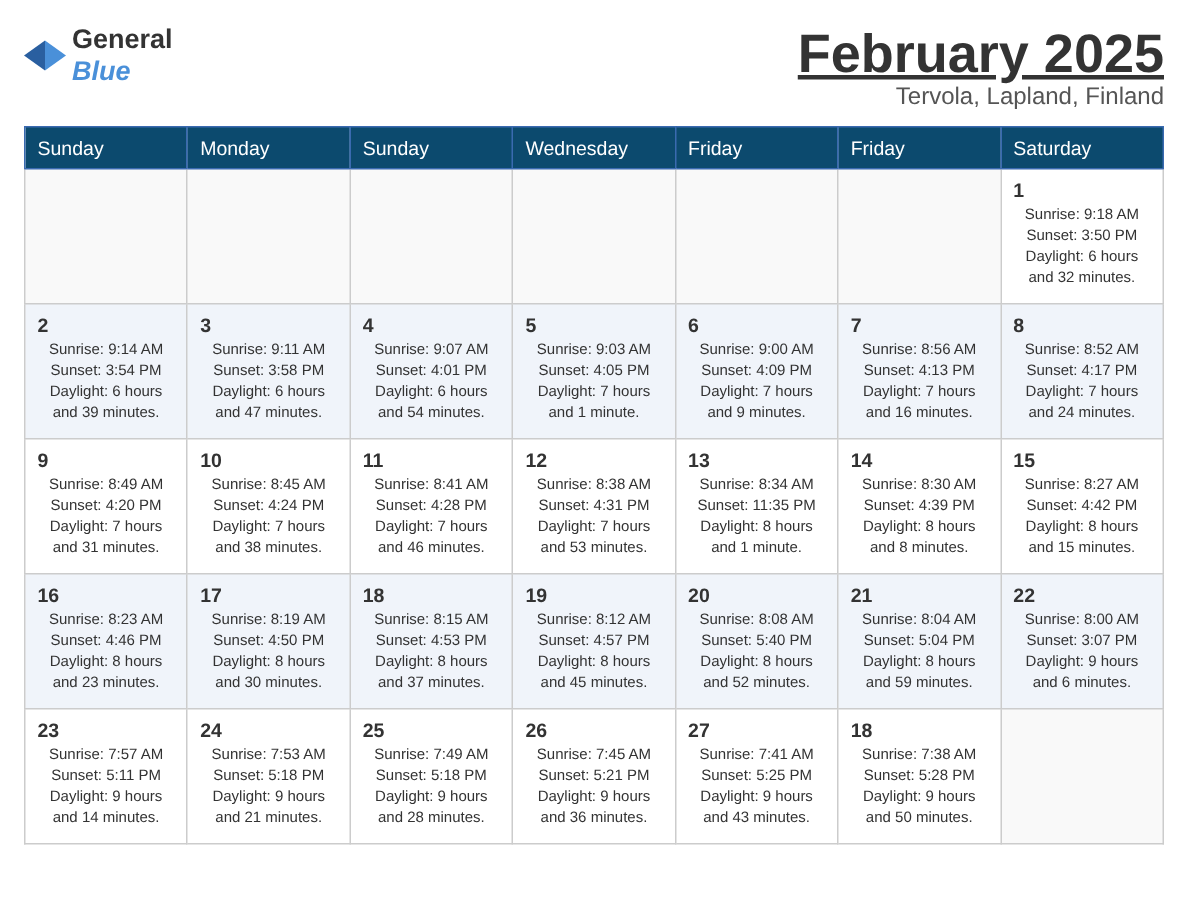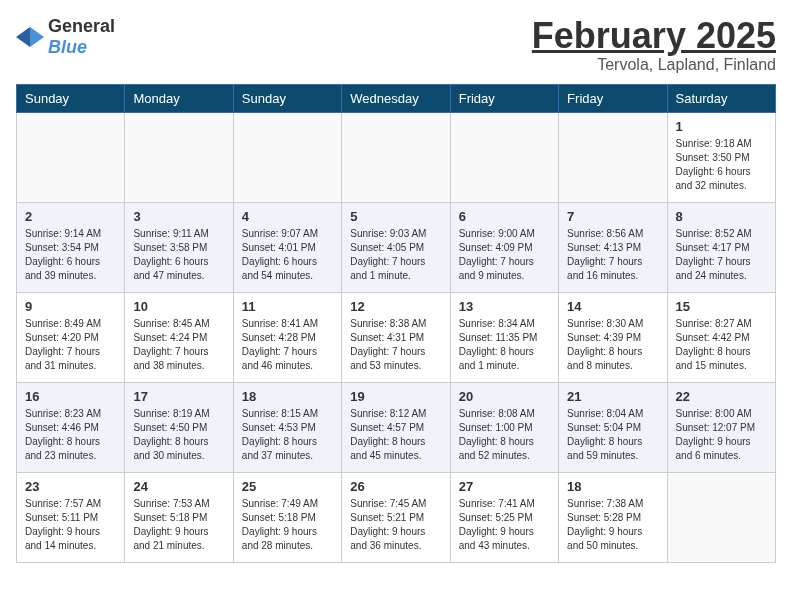--- a/index.html
+++ b/index.html
@@ -69,20 +69,21 @@
       font-size: 13px;
       font-weight: bold;
       color: #333;
       display: block;
       margin-bottom: 3px;
     }
     .day-info {
       font-size: 10px;
       color: #333;
       line-height: 1.4;
+      text-align: center;
     }
     .row-shaded td {
       background: #f0f4fa;
     }
   </style>
 </head>
 <body>
 
 <div class="header-area">
   <div class="logo">
@@ -238,33 +239,33 @@
         </td>
         <td>
           <span class="day-number">19</span>
           <div class="day-info">Sunrise: 8:12 AM
 Sunset: 4:57 PM
 Daylight: 8 hours and 45 minutes.</div>
         </td>
         <td>
           <span class="day-number">20</span>
           <div class="day-info">Sunrise: 8:08 AM
-Sunset: 1:00 PM
+Sunset: 5:40 PM
 Daylight: 8 hours and 52 minutes.</div>
         </td>
         <td>
           <span class="day-number">21</span>
           <div class="day-info">Sunrise: 8:04 AM
 Sunset: 5:04 PM
 Daylight: 8 hours and 59 minutes.</div>
         </td>
         <td>
           <span class="day-number">22</span>
           <div class="day-info">Sunrise: 8:00 AM
-Sunset: 12:07 PM
+Sunset: 3:07 PM
 Daylight: 9 hours and 6 minutes.</div>
         </td>
       </tr>
       <tr>
         <td>
           <span class="day-number">23</span>
           <div class="day-info">Sunrise: 7:57 AM
 Sunset: 5:11 PM
 Daylight: 9 hours and 14 minutes.</div>
         </td>

